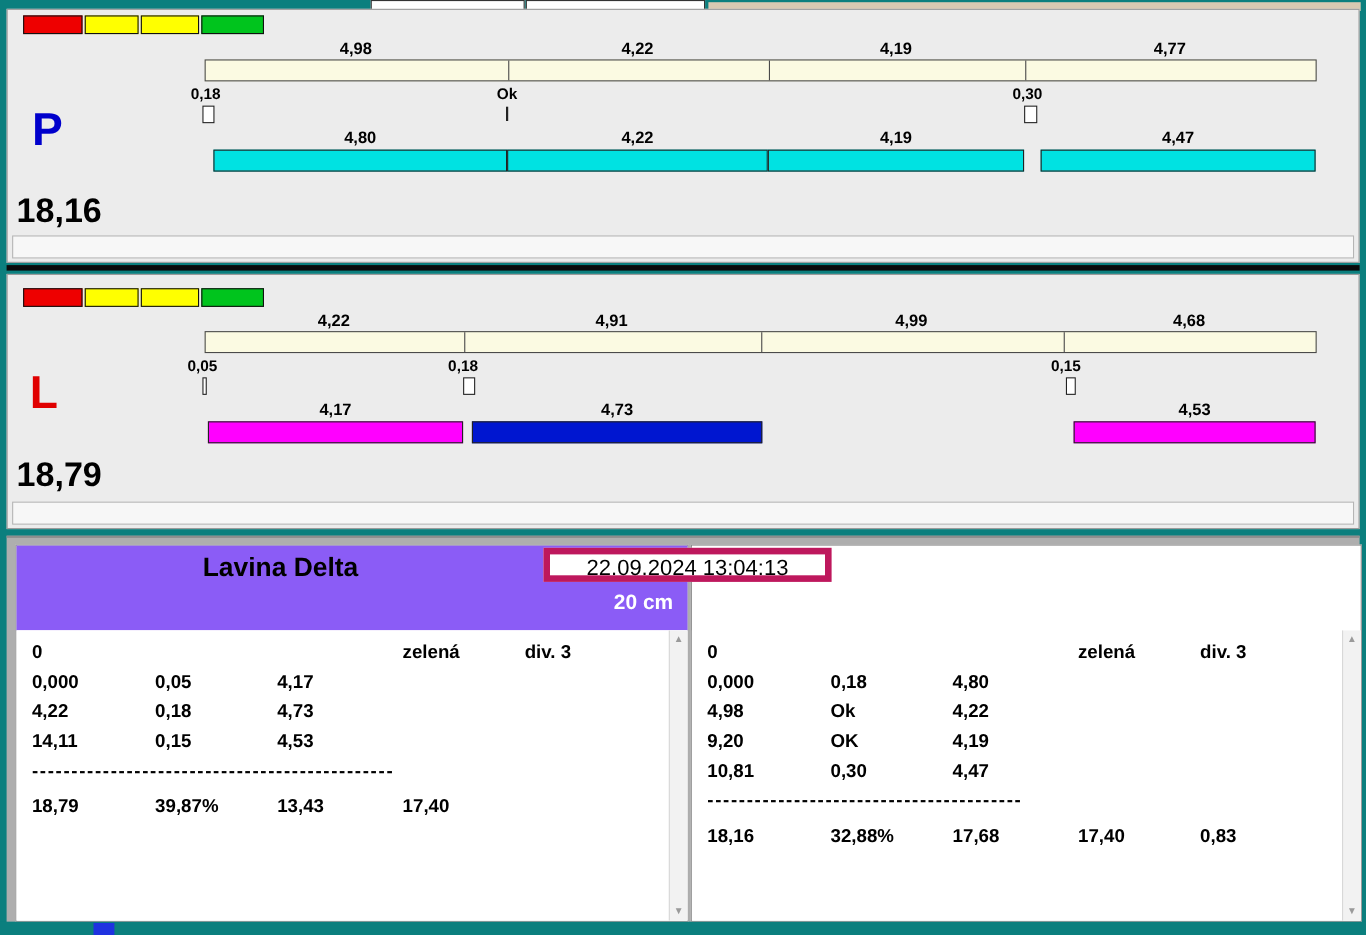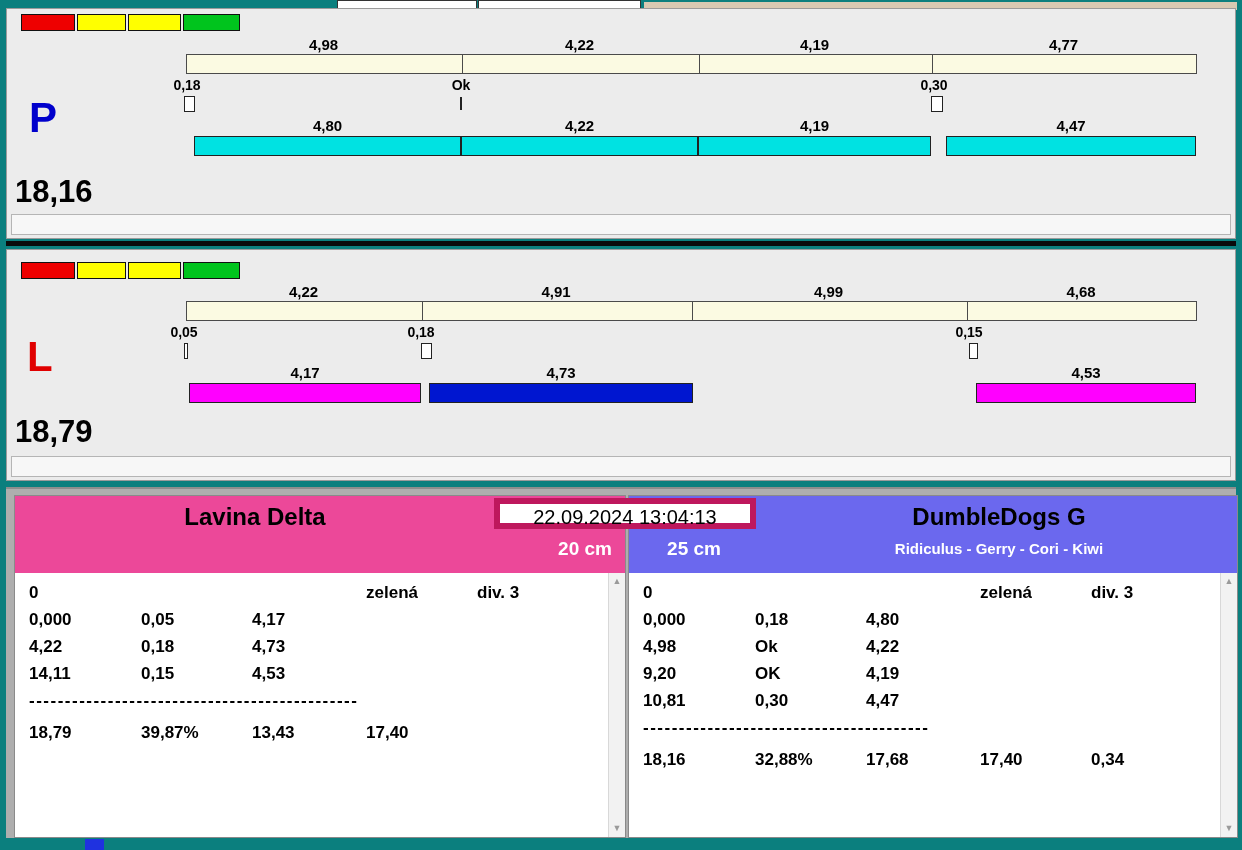--- a/index.html
+++ b/index.html
@@ -46,21 +46,21 @@
   .lane-strip { position:absolute; left:4px; width:1220px; height:21px; background:#f7f7f7; border:1px solid #b5b5b5; }
 
   .black-divider { position:absolute; left:6px; top:241px; width:1230px; height:5px; background:#0a0a0a; }
 
   
   .bottom { position:absolute; left:6px; top:487px; width:1230px; height:351px; background:#aeaeae; border-top:2px solid #8d8d8d; }
   .panel { position:absolute; top:6px; height:343px; background:#fff; border:1px solid #8a8a8a; }
   .panel-left  { left:8px;   width:612px; }
   .panel-right { left:622px; width:610px; }
   .team-header { position:absolute; left:0; top:0; right:0; height:77px; }
-  .panel-left  .team-header { background:#ec4899; }
+  .panel-left  .team-header { background:#8b5cf6; }
   .panel-right .team-header { background:#6b68ee; }
   .team-name { position:absolute; top:7px; font-size:24px; font-weight:bold; text-align:center; white-space:nowrap; }
   .panel-left  .team-name { left:0;     width:480px; }
   .panel-right .team-name { left:130px; width:480px; }
   .team-dogs { position:absolute; top:44px; font-size:15px; font-weight:bold; color:#fff; text-align:center; white-space:nowrap; }
   .panel-left  .team-dogs { left:0;     width:480px; }
   .panel-right .team-dogs { left:130px; width:480px; }
   .team-height { position:absolute; top:42px; font-size:19px; font-weight:bold; color:#fff; text-align:center; }
   .panel-left  .team-height { left:504px; width:132px; }
   .panel-right .team-height { left:0;     width:130px; }
@@ -214,25 +214,20 @@
         <span class="cell c4">17,40</span>
       </div>
       <div class="scrollbar">
         <div class="sb-btn sb-up">▲</div>
         <div class="sb-btn sb-down">▼</div>
       </div>
     </div>
   </div>
 
   <div class="panel panel-right">
-    <div class="team-header">
-      <div class="team-name">DumbleDogs G</div>
-      <div class="team-dogs">Ridiculus - Gerry - Cori - Kiwi</div>
-      <div class="team-height">25 cm</div>
-    </div>
     <div class="results">
       <div class="rrow" style="top:8px;">
         <span class="cell c1">0</span>
         <span class="cell c4">zelená</span>
         <span class="cell c5">div. 3</span>
       </div>
       <div class="rrow" style="top:35px;">
         <span class="cell c1">0,000</span>
         <span class="cell c2">0,18</span>
         <span class="cell c3">4,80</span>
@@ -253,21 +248,21 @@
         <span class="cell c3">4,47</span>
       </div>
       <div class="rrow" style="top:143px;">
         <span class="cell c1 sep-cell" style="width:300px;">----------------------------------------</span>
       </div>
       <div class="rrow" style="top:175px;">
         <span class="cell c1">18,16</span>
         <span class="cell c2">32,88%</span>
         <span class="cell c3">17,68</span>
         <span class="cell c4">17,40</span>
-        <span class="cell c5">0,34</span>
+        <span class="cell c5">0,83</span>
       </div>
       <div class="scrollbar">
         <div class="sb-btn sb-up">▲</div>
         <div class="sb-btn sb-down">▼</div>
       </div>
     </div>
   </div>
 </div>
 
 <div class="bottombar">

